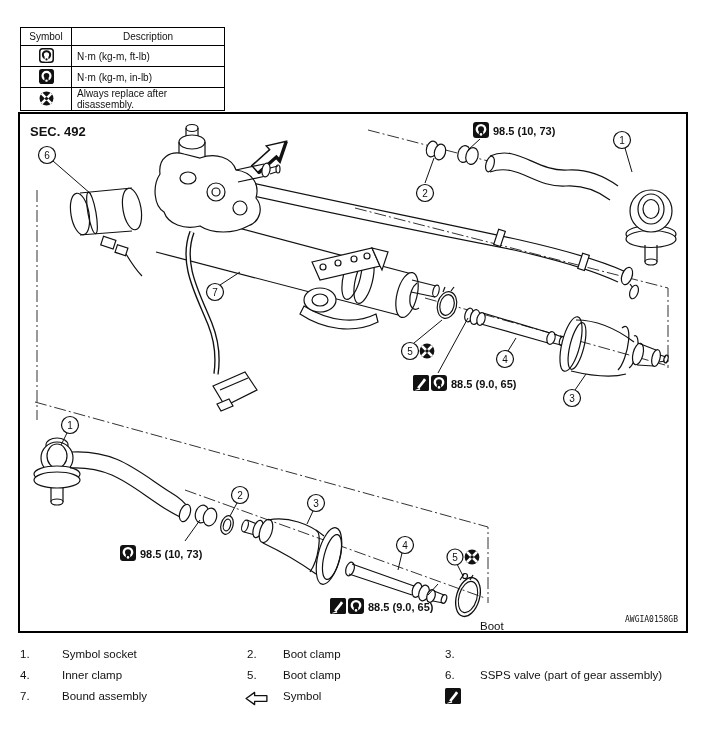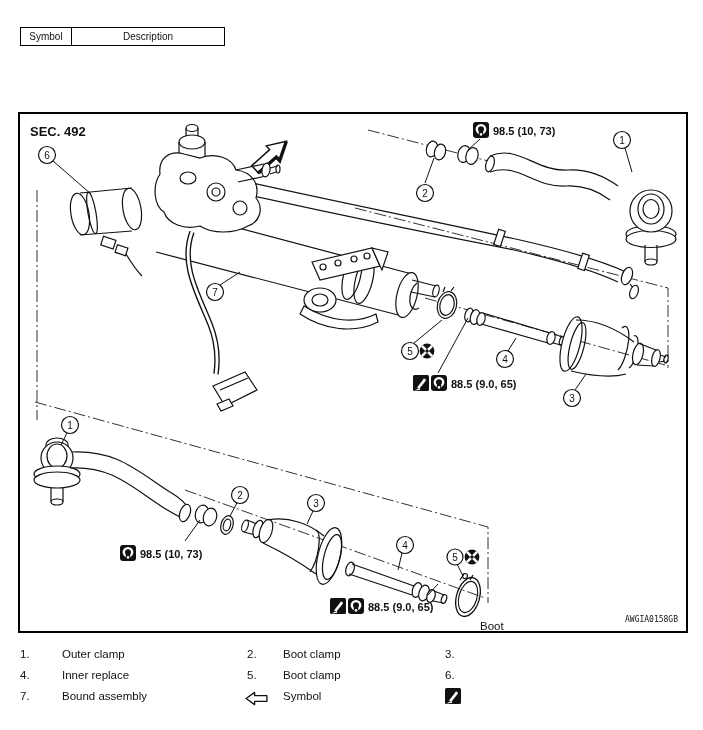--- a/index.html
+++ b/index.html
@@ -60,20 +60,38 @@
       <path d="M2,9 L11,2.5 L11,6 L24,6 L24,12 L11,12 L11,15.5 Z" fill="#fff" stroke="#111" stroke-width="1.4" stroke-linejoin="round"></path>
     </symbol>
   </defs>
 </svg>
 
 <table class="legend">
   <tbody>
       <tr class="hdr">
     <td class="sym">Symbol</td>
     <td class="desc">Description</td>
+  </tr>
+  <tr>
+    <td class="sym"><svg width="15" height="15">
+            <use href="#sym-torque-light" width="15" height="15"></use>
+          </svg></td>
+    <td class="desc">N·m (kg-m, ft-lb)</td>
+  </tr>
+  <tr>
+    <td class="sym"><svg width="15" height="15">
+            <use href="#sym-torque" width="15" height="15"></use>
+          </svg></td>
+    <td class="desc">N·m (kg-m, in-lb)</td>
+  </tr>
+  <tr>
+    <td class="sym"><svg width="15" height="15">
+            <use href="#sym-replace" width="15" height="15"></use>
+          </svg></td>
+    <td class="desc">Always replace after disassembly.</td>
   </tr>
 </tbody>
   </table>
 
 <div class="figure-box">
 <svg viewBox="0 0 670 521" width="670" height="521">
   <rect x="1" y="1" width="668" height="519" fill="#fff" stroke="#000" stroke-width="2"></rect>
 
   <text x="12" y="24" class="sec">SEC. 492</text>
   <text x="660" y="510" class="code" text-anchor="end">AWGIA0158GB</text>
@@ -321,31 +339,32 @@
       </g>
   <g transform="translate(437,445)">
         <circle class="co" r="8"></circle>
         <text class="cnum" y="3.5">5</text>
       </g>
 </svg>
 </div>
 
 <div class="plist">
   <span class="pl" style="left:20px;top:648px">1.</span>
-  <span class="pl" style="left:62px;top:648px">Outer clamp</span>
+  <span class="pl" style="left:62px;top:648px">Symbol socket</span>
   <span class="pl" style="left:247px;top:648px">2.</span>
   <span class="pl" style="left:283px;top:648px">Boot clamp</span>
   <span class="pl" style="left:445px;top:648px">3.</span>
   <span class="pl" style="left:480px;top:620px">Boot</span>
 
   <span class="pl" style="left:20px;top:669px">4.</span>
-  <span class="pl" style="left:62px;top:669px">Inner replace</span>
+  <span class="pl" style="left:62px;top:669px">Inner clamp</span>
   <span class="pl" style="left:247px;top:669px">5.</span>
   <span class="pl" style="left:283px;top:669px">Boot clamp</span>
   <span class="pl" style="left:445px;top:669px">6.</span>
+  <span class="pl" style="left:480px;top:669px">SSPS valve (part of gear assembly)</span>
 
   <span class="pl" style="left:20px;top:690px">7.</span>
   <span class="pl" style="left:62px;top:690px">Bound assembly</span>
   <span class="pl" style="left:244px;top:690px"><svg width="25" height="17">
         <use href="#sym-front-arrow" width="25" height="17"></use>
       </svg></span>
   <span class="pl" style="left:283px;top:690px">Symbol</span>
   <span class="pl" style="left:445px;top:688px"><svg width="16" height="16">
         <use href="#sym-seal" width="16" height="16"></use>
       </svg></span>

